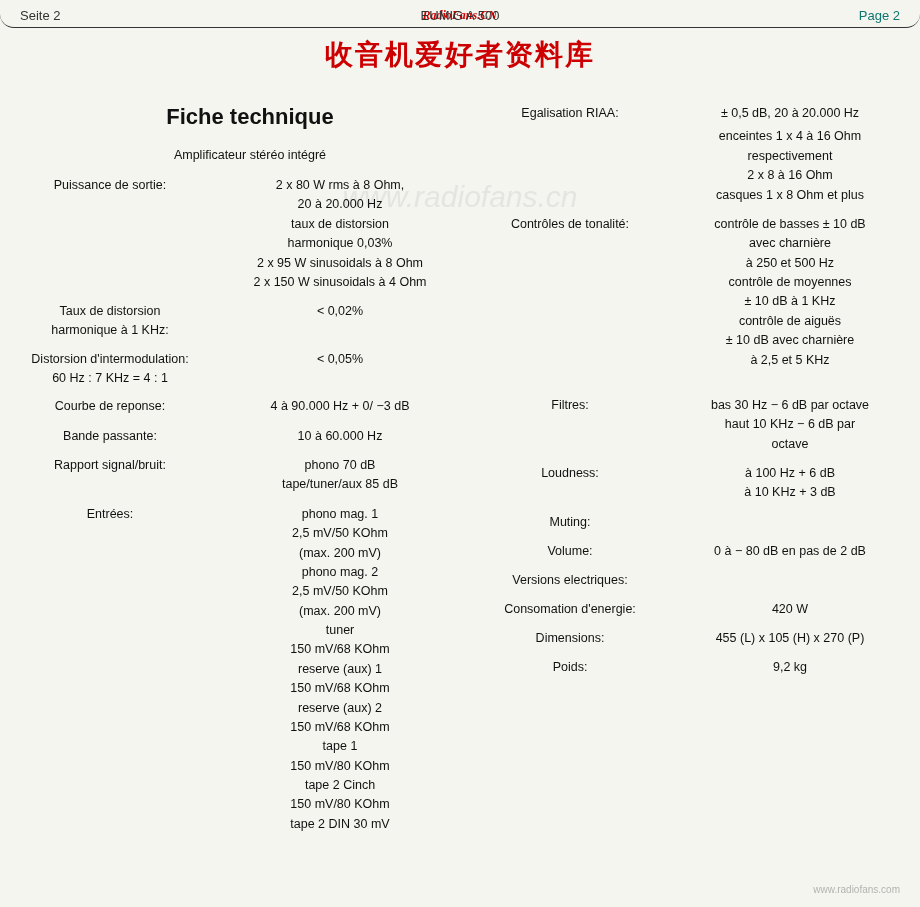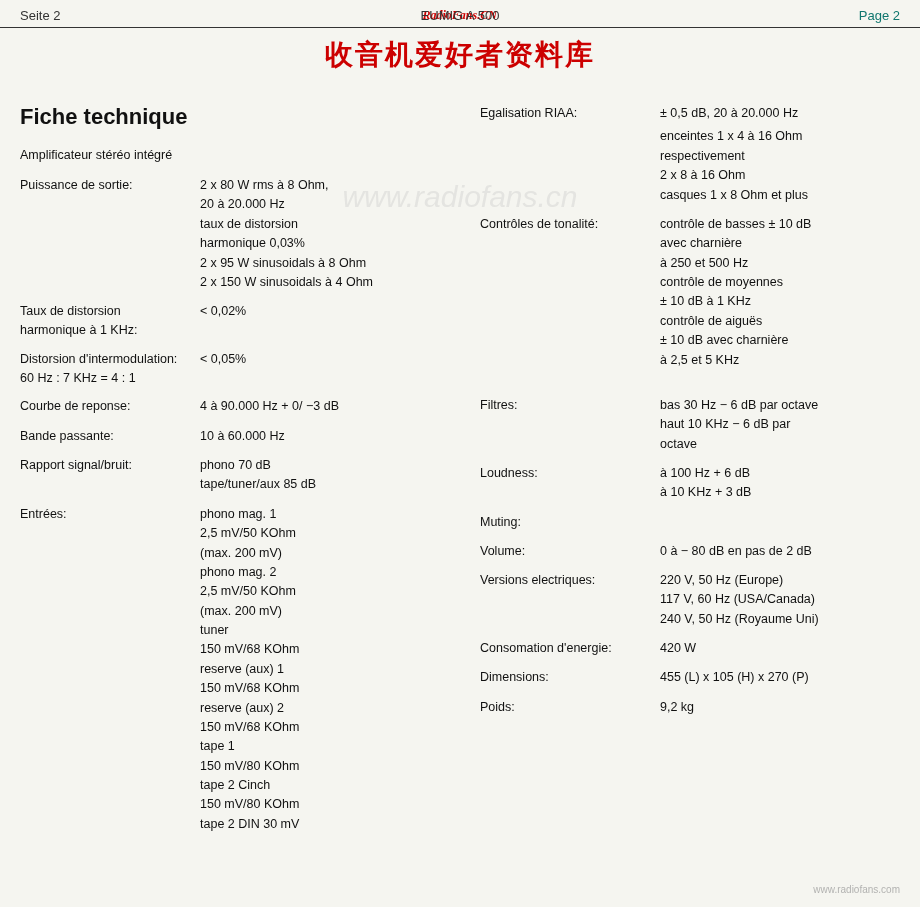--- a/index.html
+++ b/index.html
@@ -18,20 +18,21 @@
       background: #f5f5f0;
       padding: 0;
       position: relative;
     }
     .header {
       display: flex;
       justify-content: space-between;
       align-items: flex-start;
       padding: 8px 20px 4px 20px;
       border-bottom: 1.5px solid #333;
+      border-radius: 16px;
     }
     .header-left {
       font-size: 13px;
       color: #333;
     }
     .header-center {
       text-align: center;
       flex: 1;
     }
     .header-center .brand {
@@ -76,20 +77,21 @@
       font-size: 10px;
       color: rgba(150,150,150,0.7);
       pointer-events: none;
     }
     .content-area {
       display: flex;
       padding: 20px 20px 20px 20px;
       gap: 0;
       position: relative;
       z-index: 1;
+      text-align: center;
     }
     .left-column {
       width: 460px;
       flex-shrink: 0;
     }
     .right-column {
       width: 440px;
       flex-shrink: 0;
     }
     .section-title {
@@ -278,23 +280,20 @@
         <div class="right-spec-label">Muting:</div>
       </div>
 
       <div class="right-spec-row" style="margin-bottom:10px;">
         <div class="right-spec-label">Volume:</div>
         <div class="right-spec-value">0 à − 80 dB en pas de 2 dB</div>
       </div>
 
       <div class="right-spec-row" style="margin-bottom:10px;">
         <div class="right-spec-label">Versions electriques:</div>
-        <div class="right-spec-value" style="white-space:pre-line;">220 V, 50 Hz (Europe)
-117 V, 60 Hz (USA/Canada)
-240 V, 50 Hz (Royaume Uni)</div>
       </div>
 
       <div class="right-spec-row" style="margin-bottom:10px;">
         <div class="right-spec-label">Consomation d'energie:</div>
         <div class="right-spec-value">420 W</div>
       </div>
 
       <div class="right-spec-row" style="margin-bottom:10px;">
         <div class="right-spec-label">Dimensions:</div>
         <div class="right-spec-value">455 (L) x 105 (H) x 270 (P)</div>

